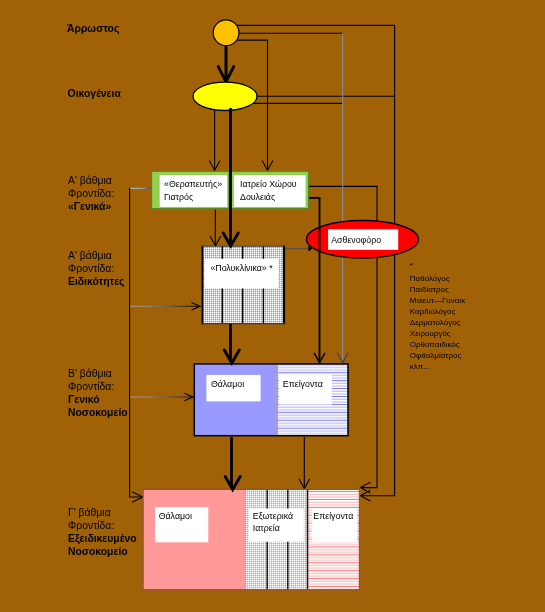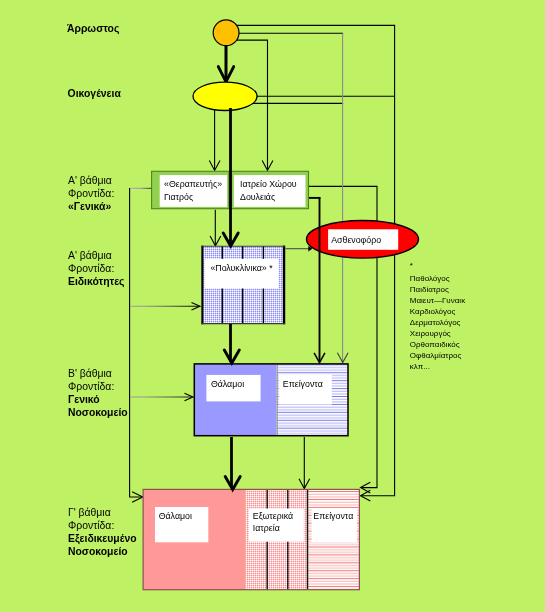--- a/index.html
+++ b/index.html
@@ -1,19 +1,19 @@
 <!DOCTYPE html>
 <html><head>
 <meta charset="utf-8">
 <title>Greek healthcare referral flow</title>
 <style>
   html,body{margin:0;padding:0;background:#ffffff;}
   body{width:545px;height:612px;overflow:hidden;
        font-family:"Liberation Sans","DejaVu Sans",sans-serif;}
-  #stage{position:relative;width:545px;height:612px;background:#bef264;}
+  #stage{position:relative;width:545px;height:612px;background:#a16207;}
   svg#diagram{position:absolute;left:0;top:0;display:block;}
   text{font-family:"Liberation Sans","DejaVu Sans",sans-serif;fill:#000;}
   .stage-lbl{font-size:10.4px;}
   .stage-lbl.b{font-weight:bold;}
   .node-lbl{font-size:8.8px;}
   .foot{font-size:8px;}
 </style>
 </head>
 <body>
 

